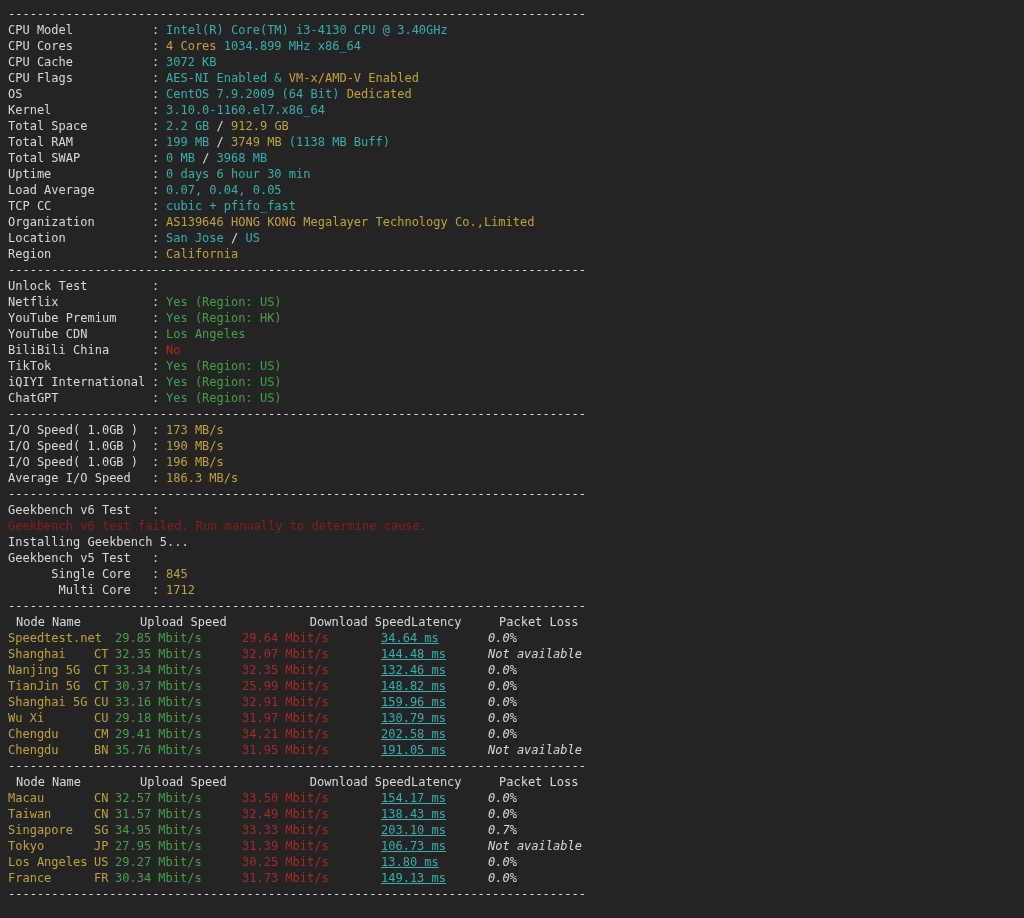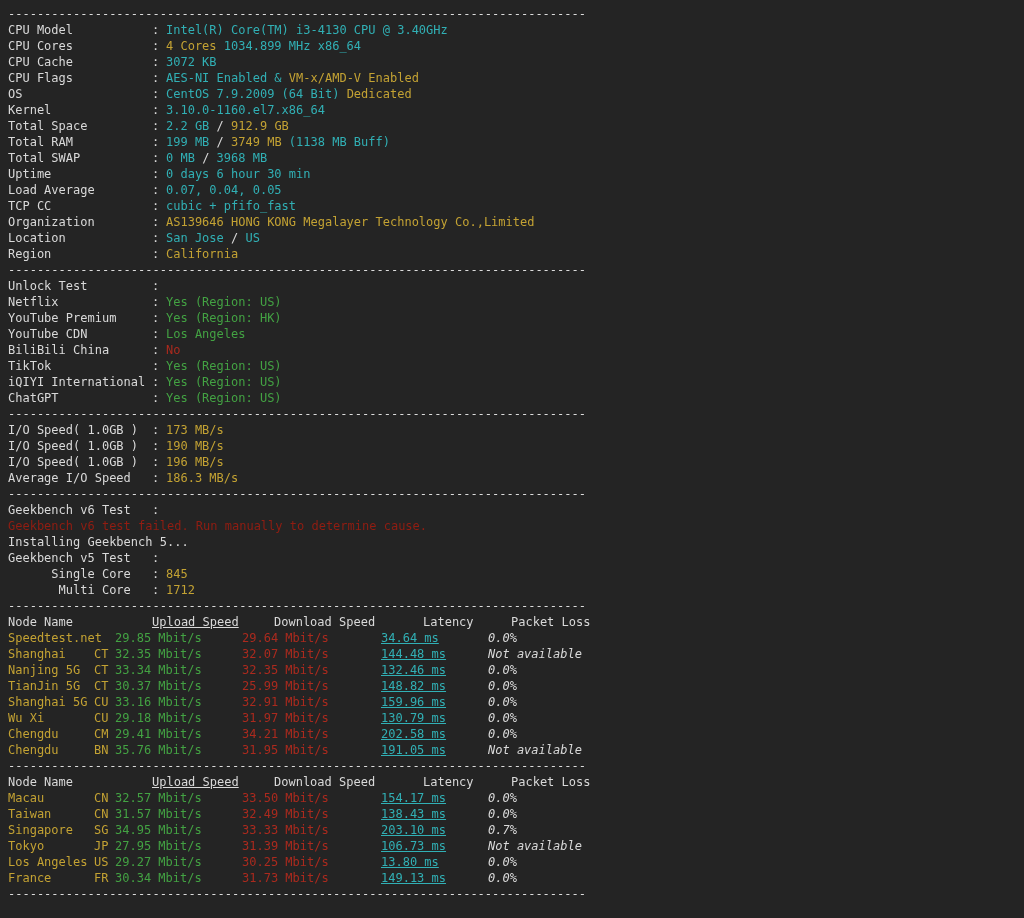--- a/index.html
+++ b/index.html
@@ -13,21 +13,21 @@
     font-size: 12px;
     line-height: 16px;
     white-space: pre;
     overflow: hidden;
   }
   .line { height: 16px; }
   .sep  { color: var(--sep); }
   .lbl  { display: inline-block; width: 144px; color: var(--white); }
   .colon{ display: inline-block; width: 14px;  color: var(--white); }
   .th   { display: inline-block; color: var(--white); }
-  .h0 { width: 144px; } .h1 { width: 122px; text-decoration: underline; } .h2 { width: 149px; } .h3 { width: 88px; }
+  .h0 { width: 124px; margin-left: 8px; } .h1 { width: 122px; } .h2 { width: 149px; text-align: right; } .h3 { width: 88px; }
   .td   { display: inline-block; }
   .c0 { width: 86px;  color: var(--yellow); }
   .c1 { width: 21px;  color: var(--yellow); }
   .c2 { width: 127px; color: var(--green);  }
   .c3 { width: 139px; color: var(--red);    }
   .c4 { width: 107px; color: var(--cyan); text-decoration: underline;   }
   .c5 { color: var(--white); font-style: italic; }
 </style>
 </head>
 <body>

